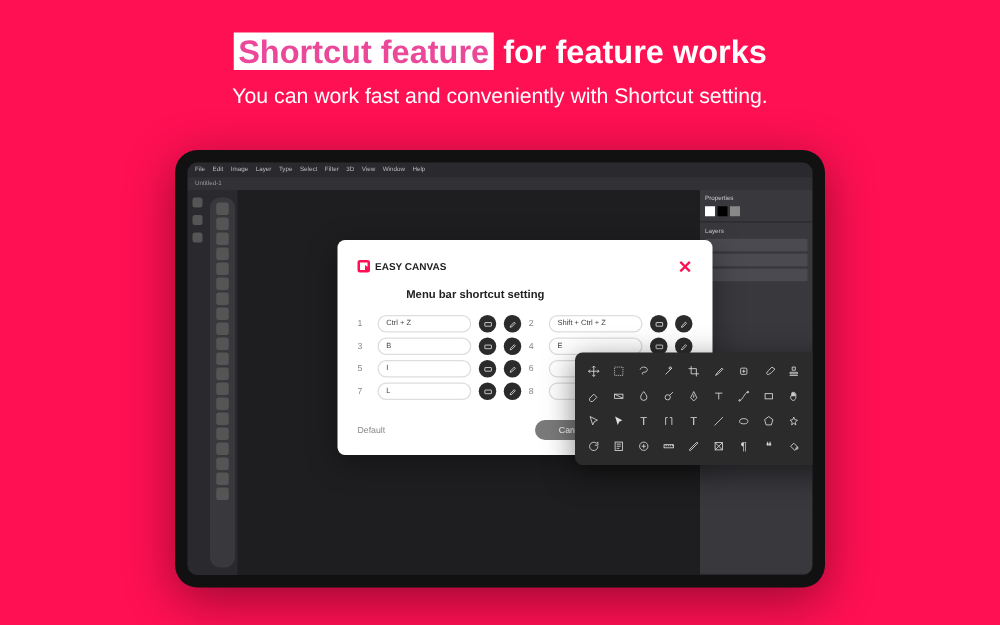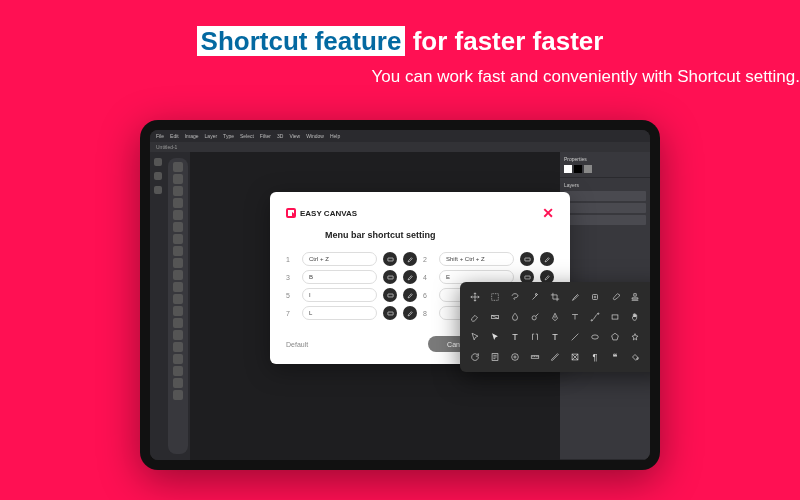--- a/index.html
+++ b/index.html
@@ -12,25 +12,25 @@
   }
   .hero-title {
     text-align: center;
     padding-top: 26px;
     font-size: 26px;
     font-weight: 600;
     color: #fff;
   }
   .hero-title .hl {
     background: #fff;
-    color: #0369a1;
+    color: #ec4899;
     padding: 0 4px;
   }
   .hero-sub {
-    text-align: right;
+    text-align: center;
     color: #fff;
     font-size: 17px;
     margin-top: 10px;
     font-weight: 400;
   }
   .tablet {
     position: absolute;
     left: 140px; top: 120px;
     width: 520px; height: 350px;
     background: #111;
@@ -164,21 +164,21 @@
     display:flex; align-items:center; justify-content:center;
     color:#ddd; font-size:9px;
     border-radius:2px;
   }
   .pk svg { width:10px; height:10px; stroke:#ddd; fill:none; stroke-width:1.6;}
 </style>
 </head>
 <body>
 
 <div class="hero-title">
-  <span class="hl">Shortcut feature</span><span> for faster faster</span>
+  <span class="hl">Shortcut feature</span><span> for feature works</span>
 </div>
 <div class="hero-sub">You can work fast and conveniently with Shortcut setting.</div>
 
 <div class="tablet">
   <div class="tablet-inner">
     <div class="ps-menubar">
       <span>File</span>
       <span>Edit</span>
       <span>Image</span>
       <span>Layer</span>

